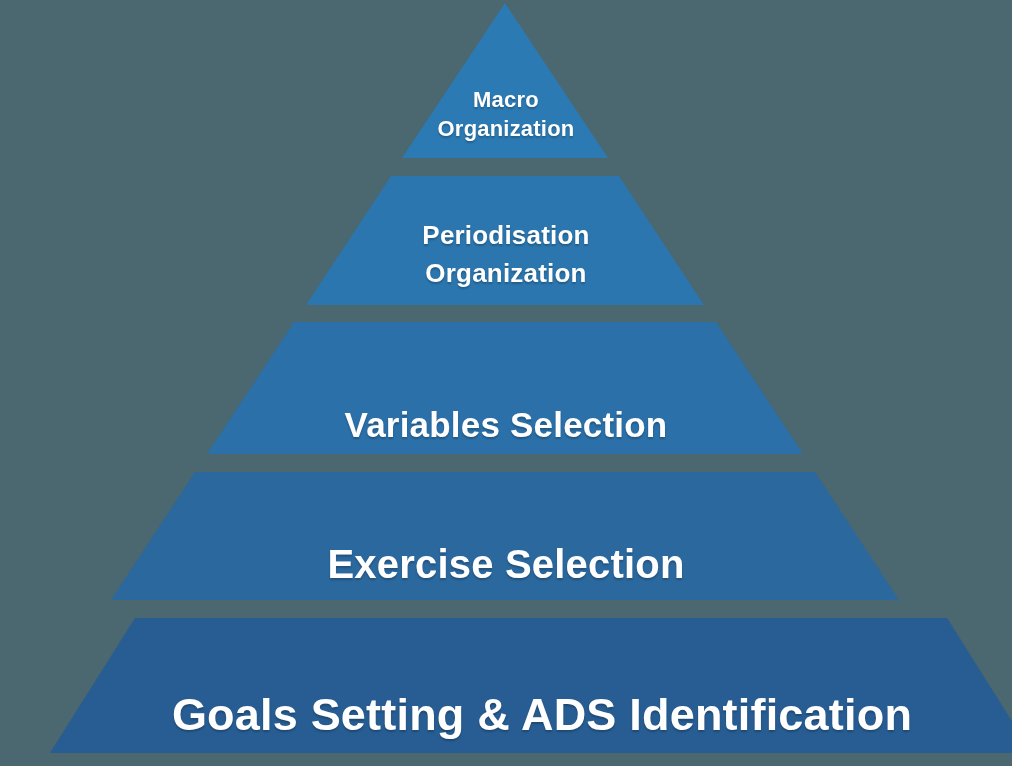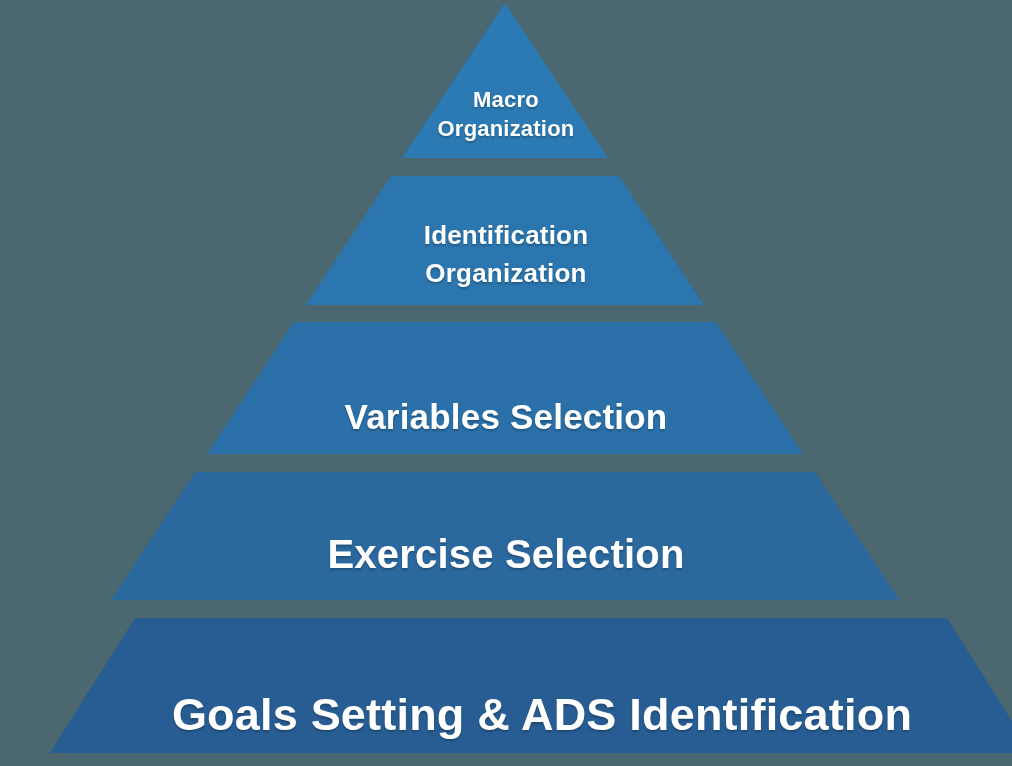--- a/index.html
+++ b/index.html
@@ -48,29 +48,29 @@
     clip-path: polygon(391px 0px, 619px 0px, 704px 129px, 306px 129px);
   }
   .lvl2 .level-label { font-size: 26px; line-height: 38px; padding-bottom: 13px; }
 
   
   .lvl3 {
     top: 322px;
     height: 132px;
     clip-path: polygon(294px 0px, 716px 0px, 803px 132px, 207px 132px);
   }
-  .lvl3 .level-label { font-size: 35px; line-height: 40px; padding-bottom: 17px; }
+  .lvl3 .level-label { font-size: 35px; line-height: 40px; padding-bottom: 9px; }
 
   
   .lvl4 {
     top: 472px;
     height: 128px;
     clip-path: polygon(195px 0px, 815px 0px, 899px 128px, 111px 128px);
   }
-  .lvl4 .level-label { font-size: 40px; line-height: 46px; padding-bottom: 23px; }
+  .lvl4 .level-label { font-size: 40px; line-height: 46px; padding-bottom: 13px; }
 
   
   .lvl5 {
     top: 618px;
     height: 135px;
     clip-path: polygon(99px 0px, 911px 0px, 996px 135px, 14px 135px);
   }
   .lvl5 .level-label { font-size: 45px; line-height: 52px; padding-bottom: 12px; }
 </style>
 </head>
@@ -80,21 +80,21 @@
 
   <div class="level lvl1" style="background-color: rgb(44, 122, 179);">
     <div class="level-label">
       <span>Macro</span>
       <span>Organization</span>
     </div>
   </div>
 
   <div class="level lvl2" style="background-color: rgb(43, 118, 174);">
     <div class="level-label">
-      <span>Identification</span>
+      <span>Periodisation</span>
       <span>Organization</span>
     </div>
   </div>
 
   <div class="level lvl3" style="background-color: rgb(43, 112, 168);">
     <div class="level-label">
       <span>Variables Selection</span>
     </div>
   </div>
 

